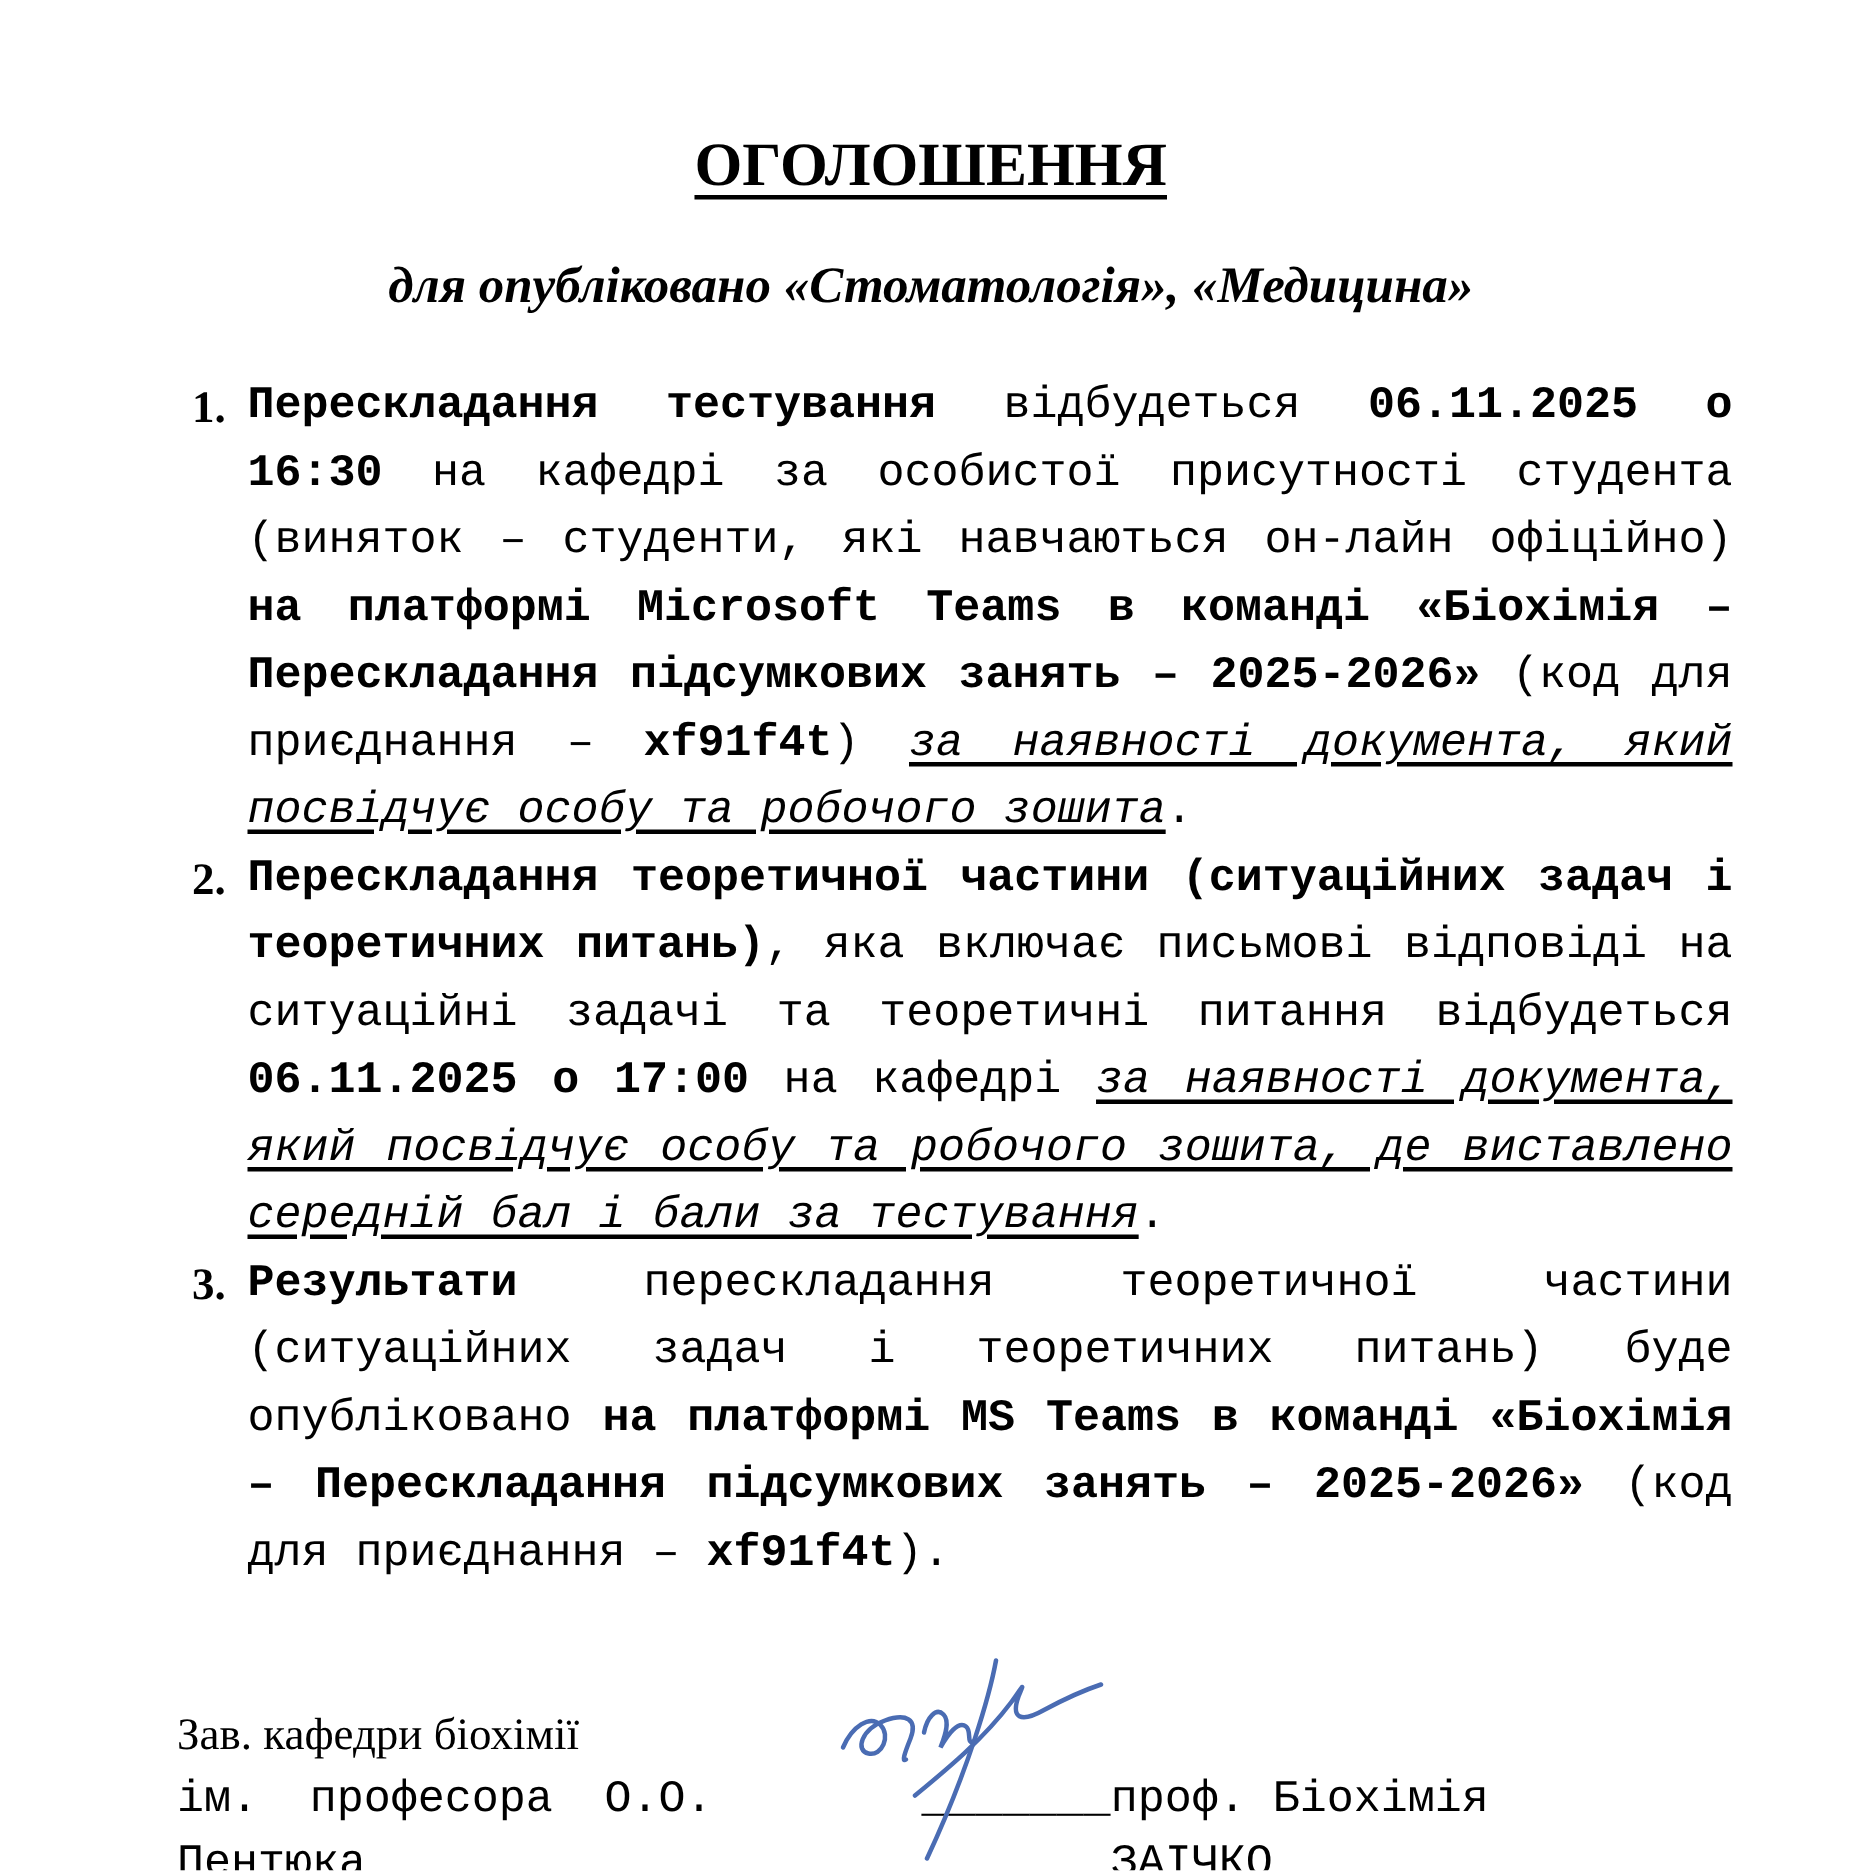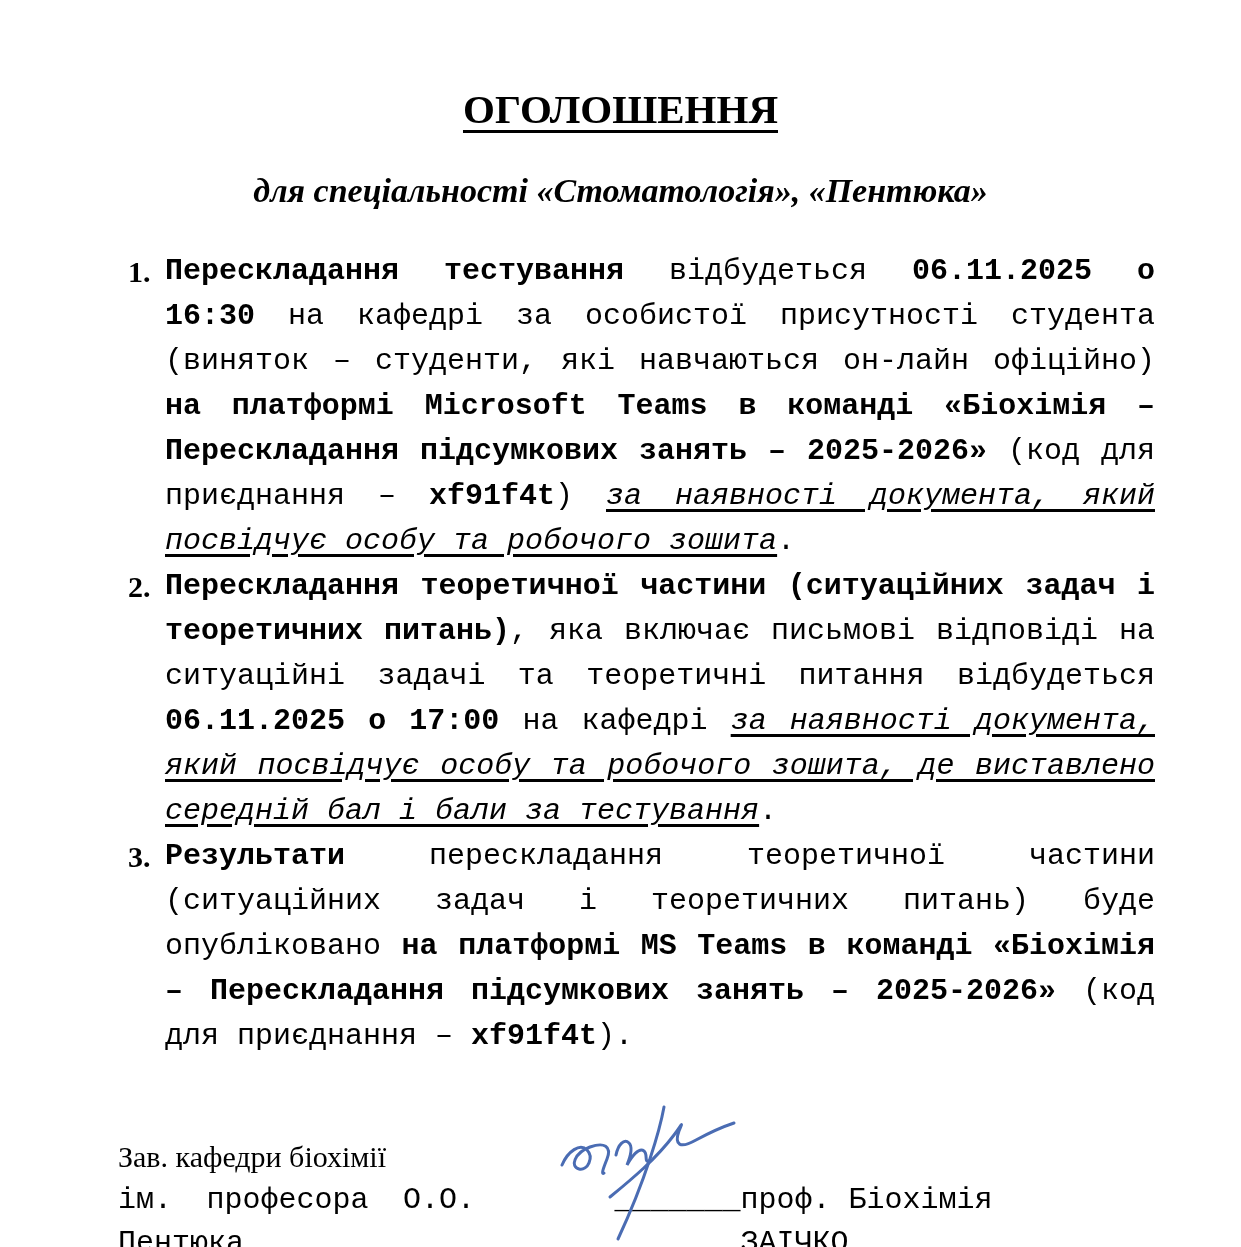--- a/index.html
+++ b/index.html
@@ -84,21 +84,21 @@
 </head>
 <body>
 
 <div class="page">
 
   <div class="title">
     <span class="underlined">ОГОЛОШЕННЯ</span>
   </div>
 
   <div class="subtitles">
-    <div class="subtitle-2">для спеціальності «Стоматологія», «Пентюка»</div>
+    <div class="subtitle-2">для опубліковано «Стоматологія», «Медицина»</div>
   </div>
 
   <div class="announcement-list">
 
     <div class="list-item">
       <span class="list-item-number">1.</span>
       <div class="list-item-text"><span class="seg bold">Перескладання тестування</span><span class="seg"> відбудеться </span><span class="seg bold">06.11.2025 о 16:30</span><span class="seg"> на кафедрі за особистої присутності студента (виняток – студенти, які навчаються он-лайн офіційно) </span><span class="seg bold">на платформі Microsoft Teams в команді «Біохімія – Перескладання підсумкових занять – 2025-2026»</span><span class="seg"> (код для приєднання – </span><span class="seg bold">xf91f4t</span><span class="seg">) </span><span class="seg italic-underline">за наявності документа, який посвідчує особу та робочого зошита</span><span class="seg">.</span></div>
     </div>
 
     <div class="list-item">

